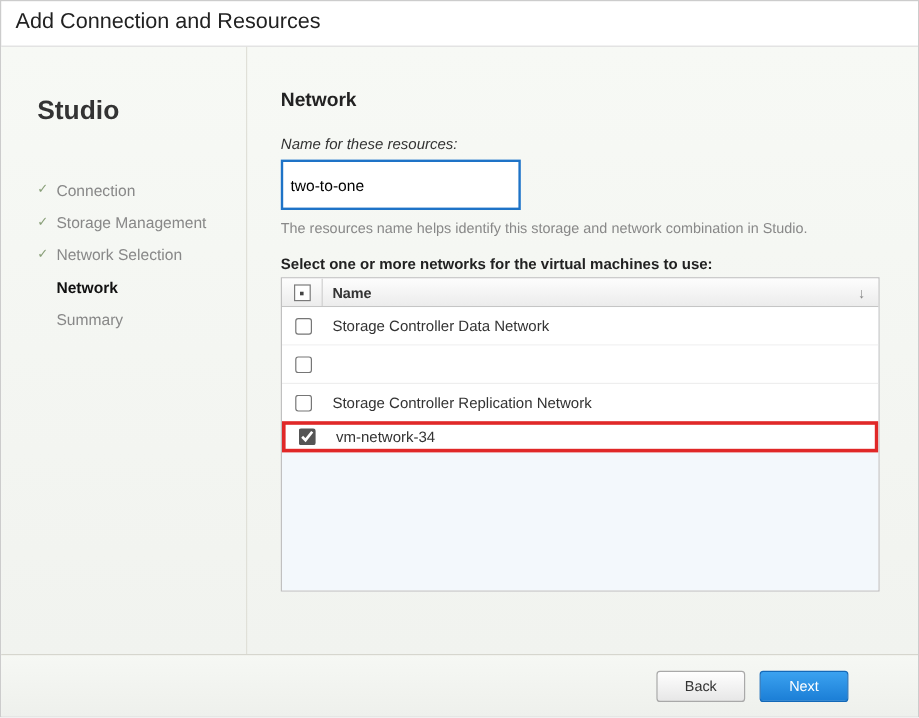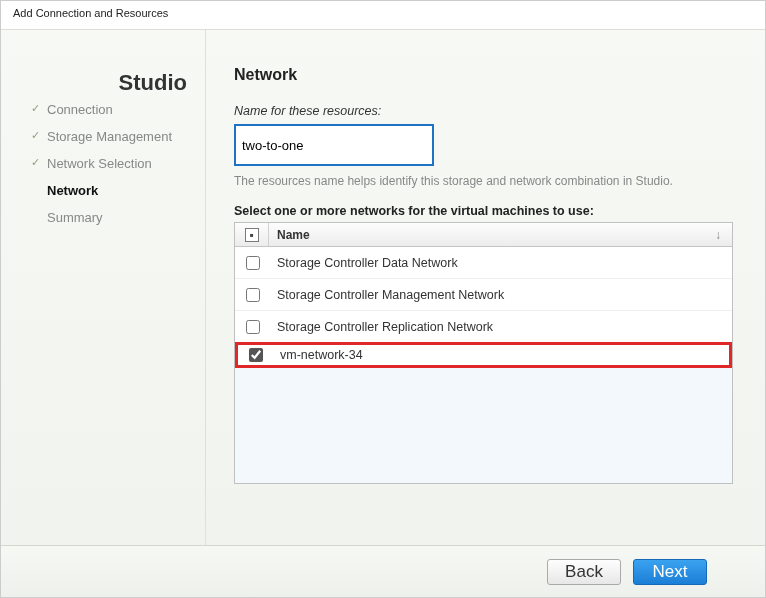--- a/index.html
+++ b/index.html
@@ -14,40 +14,40 @@
   .dialog {
     width: 766px;
     height: 598px;
     border: 1px solid #ccc;
     display: flex;
     flex-direction: column;
     background: #fff;
   }
   .titlebar {
     padding: 6px 12px 10px 12px;
-    font-size: 11px;
+    font-size: 18px;
     color: #222;
   }
   .body {
     flex: 1;
     display: flex;
     background: linear-gradient(to bottom, #f7f9f5 0%, #f1f3ef 100%);
     border-top: 1px solid #ddd;
     position: relative;
   }
   .sidebar {
     width: 205px;
     padding: 40px 18px 0 30px;
     border-right: 1px solid #e0e0d8;
   }
   .brand {
     font-size: 22px;
     font-weight: 600;
     color: #333;
-    text-align: right;
+    margin-bottom: 40px;
   }
   .steps { list-style: none; margin: 0; padding: 0; }
   .step {
     font-size: 13px;
     color: #888;
     padding: 6px 0;
     display: flex;
     align-items: flex-start;
     gap: 6px;
   }
@@ -177,21 +177,21 @@
     justify-content:flex-end;
     align-items:center;
     gap: 12px;
     padding: 0 28px;
     background: linear-gradient(#f6f8f4,#eef0ec);
     border-top: 1px solid #d6d6ce;
   }
   .btn {
     min-width: 74px;
     height: 26px;
-    font-size: 17px;
+    font-size: 12px;
     border: 1px solid #a9a9a9;
     background: linear-gradient(#fefefe,#e7e7e7);
     color:#333;
     border-radius: 3px;
     cursor:pointer;
   }
   .btn.primary {
     background: linear-gradient(#3ba2f0,#1b7ed6);
     border-color:#1469b8;
     color:#fff;
@@ -248,21 +248,20 @@
             <div class="row">
               <div class="cell-check">
                 <input type="checkbox" style="">
               </div>
               <div class="cell-name">Storage Controller Data Network</div>
             </div>
             <div class="row">
               <div class="cell-check">
                 <input type="checkbox" style="">
               </div>
-              <div class="cell-name">Storage Controller Management Network</div>
             </div>
             <div class="row">
               <div class="cell-check">
                 <input type="checkbox" style="">
               </div>
               <div class="cell-name">Storage Controller Replication Network</div>
             </div>
             <div class="row highlight">
               <div class="cell-check">
                 <input type="checkbox" checked="" style="">

